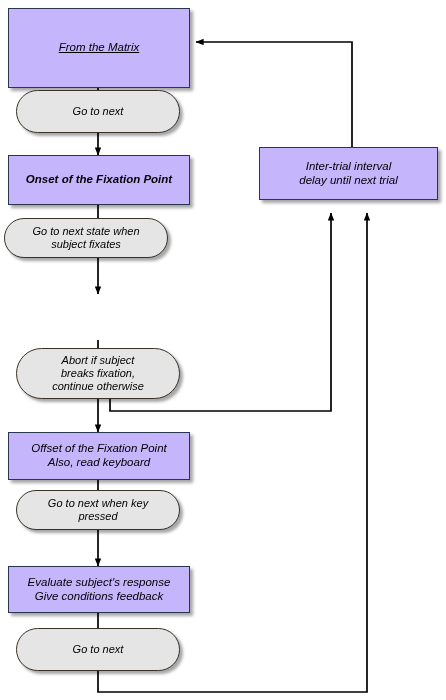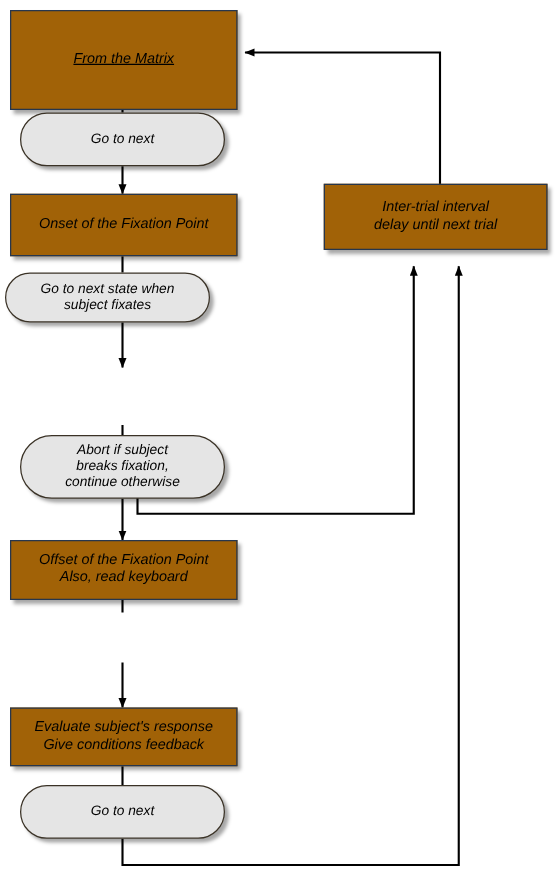--- a/index.html
+++ b/index.html
@@ -32,21 +32,21 @@
     display: flex;
     align-items: center;
     justify-content: center;
     text-align: center;
     font-style: italic;
     color: #000000;
     line-height: 1.18;
     z-index: 2;
   }
   .state-node {
-    background: #a16207;
+    background: #c4b5fd;
     border: 1px solid #27364d;
     box-shadow: 3px 3px 3px rgba(0,0,0,0.35);
     font-size: 11.5px;
   }
   .transition-node {
     background: #e5e5e5;
     border: 1px solid #3a3226;
     border-radius: 999px;
     box-shadow: 3px 3px 3px rgba(0,0,0,0.35);
     font-size: 11px;
@@ -113,41 +113,45 @@
   <div class="node state-node" style="left:8px; top:8px; width:182px; height:80px;">
     <span class="node-stack">
       <span class="node-title">From the Matrix</span>
     </span>
   </div>
 
   <div class="node transition-node" style="left:16px; top:90px; width:164px; height:43px;">
     <span class="node-text">Go to next</span>
   </div>
 
-  <div class="node state-node" style="left:8px; top:155px; width:182px; height:50px;">
+  <div class="node state-node" style="left:8px; top:155px; width:182px; height:50px;font-weight:bold;">
     <span class="node-text">Onset of the Fixation Point</span>
   </div>
 
   <div class="node transition-node" style="left:4px; top:218px; width:164px; height:40px;">
     <span class="node-text">Go to next state when
 subject fixates</span>
   </div>
 
 
   <div class="node transition-node" style="left:16px; top:348px; width:164px; height:51px;">
     <span class="node-text">Abort if subject
 breaks fixation,
 continue otherwise</span>
   </div>
 
   <div class="node state-node" style="left:8px; top:432px; width:182px; height:48px;">
     <span class="node-text">Offset of the Fixation Point
 Also, read keyboard</span>
   </div>
 
+  <div class="node transition-node" style="left:16px; top:490px; width:164px; height:40px;">
+    <span class="node-text">Go to next when key
+pressed</span>
+  </div>
 
   <div class="node state-node" style="left:8px; top:566px; width:182px; height:47px;">
     <span class="node-text">Evaluate subject's response
 Give conditions feedback</span>
   </div>
 
   <div class="node transition-node" style="left:16px; top:628px; width:164px; height:43px;">
     <span class="node-text">Go to next</span>
   </div>
 

